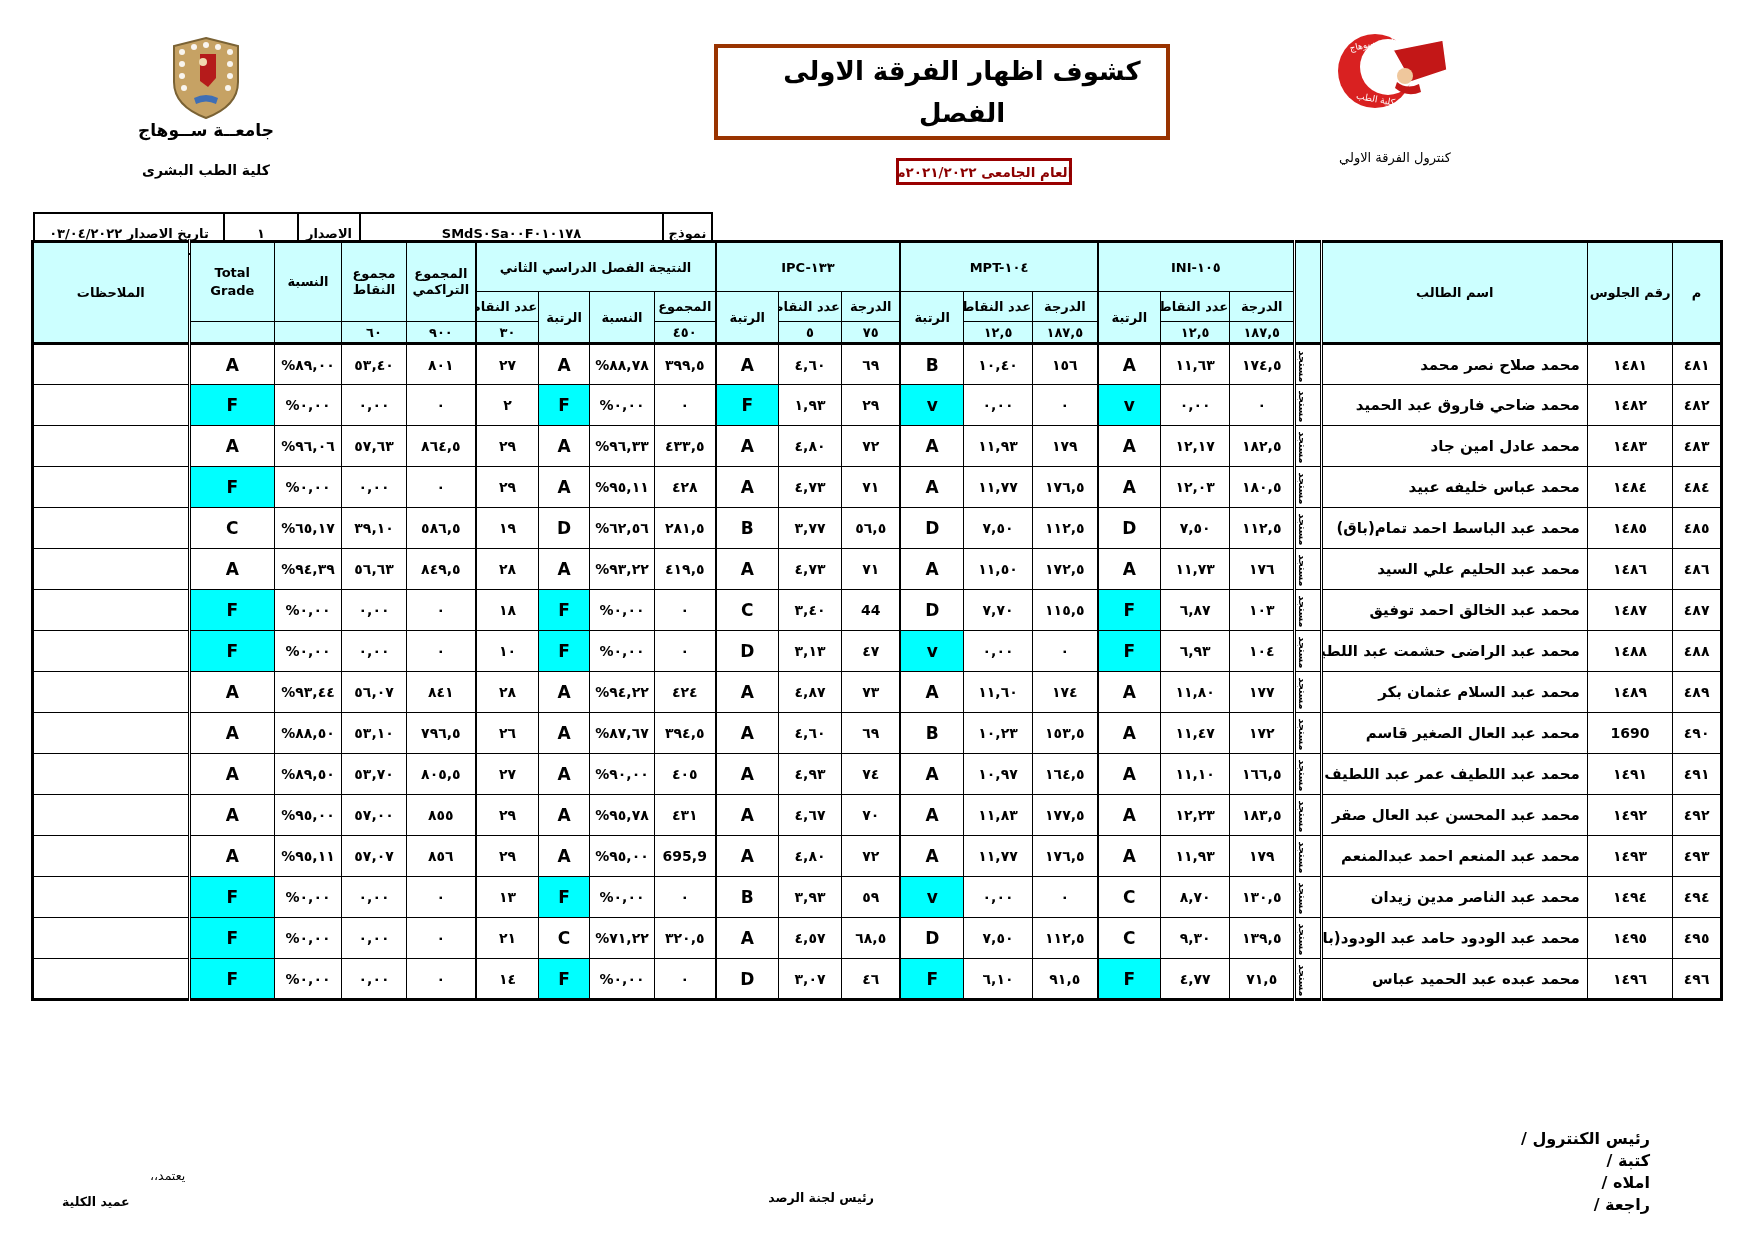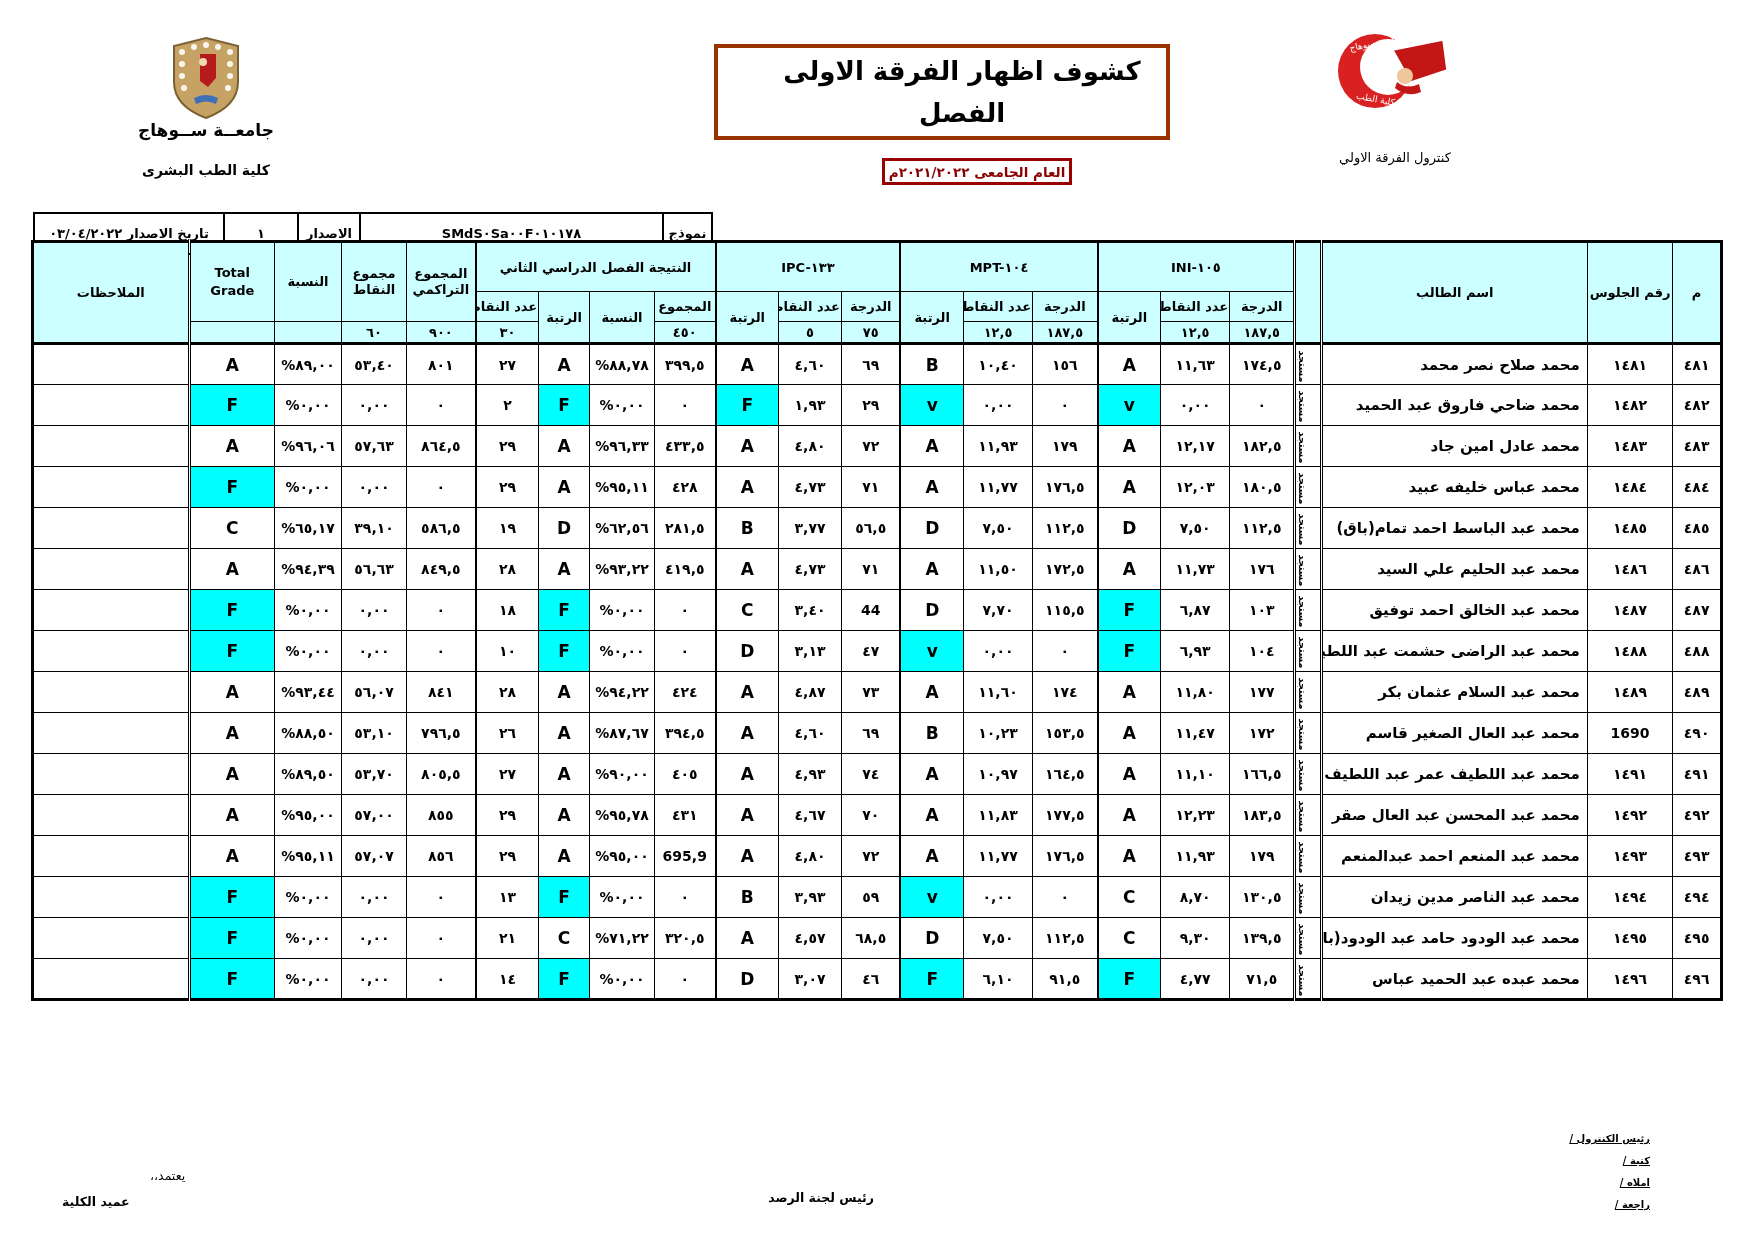--- a/index.html
+++ b/index.html
@@ -22,21 +22,21 @@
   .ctrl-block{left:1320px; top:30px; width:150px; text-align:center; direction:rtl;}
   .ctrl-name{font-size:13px; margin-top:38px; white-space:nowrap;}
 
   .title-box{
     right:584px; top:44px; width:456px; height:96px;
     border:4px solid var(--titleborder);
     display:flex; flex-direction:column; justify-content:center; align-items:center;
     font-size:26px; font-weight:bold; line-height:42px; text-align:center;padding-left:40px;
   }
   .year-box{
-    right:682px; top:158px; width:190px; height:27px;
+    right:682px; top:158px; width:176px; height:27px;
     border:3px solid var(--yearborder);
     display:flex; justify-content:center; align-items:center;
     font-size:13.5px; font-weight:bold; color:#8B0000; white-space:nowrap;
   }
 
   
   .formstrip{left:33px; top:212px; border-collapse:collapse; direction:rtl; table-layout:fixed;}
   .formstrip td{
     border:2px solid #000; height:26px; padding:12px 4px;
     font-size:13px; font-weight:bold; text-align:center; white-space:nowrap; overflow:hidden;
@@ -77,21 +77,21 @@
   #results .dblr{border-right:3px double #000;}
   .vert{
     display:inline-block; transform:rotate(90deg); white-space:nowrap;
     font-weight:bold;
   }
   th .vert{font-size:12px;}
   td .vert{font-size:9.5px;}
   td.status-cell{padding:0;}
 
   
-  .foot-right{right:104px; top:1128px; text-align:right; font-size:10px; line-height:22px; font-weight:bold;text-decoration:underline;}
+  .foot-right{right:104px; top:1128px; text-align:right; font-size:16px; line-height:22px; font-weight:bold;}
   .foot-center{right:880px; top:1190px; font-size:12.5px; font-weight:bold;}
   .foot-approve{left:150px; top:1168px; font-size:12.5px; font-weight:normal;}
   .foot-dean{left:62px; top:1194px; font-size:12.5px; font-weight:bold;}
 </style>
 </head>
 <body>
 
 <div class="abs uni-block">
   <svg width="72" height="84" viewBox="0 0 72 84" style="display:block;margin:0 auto;">
     <path d="M36 2 L68 10 V46 Q68 70 36 82 Q4 70 4 46 V10 Z" fill="#C6A264" stroke="#7a6234" stroke-width="2"></path>

